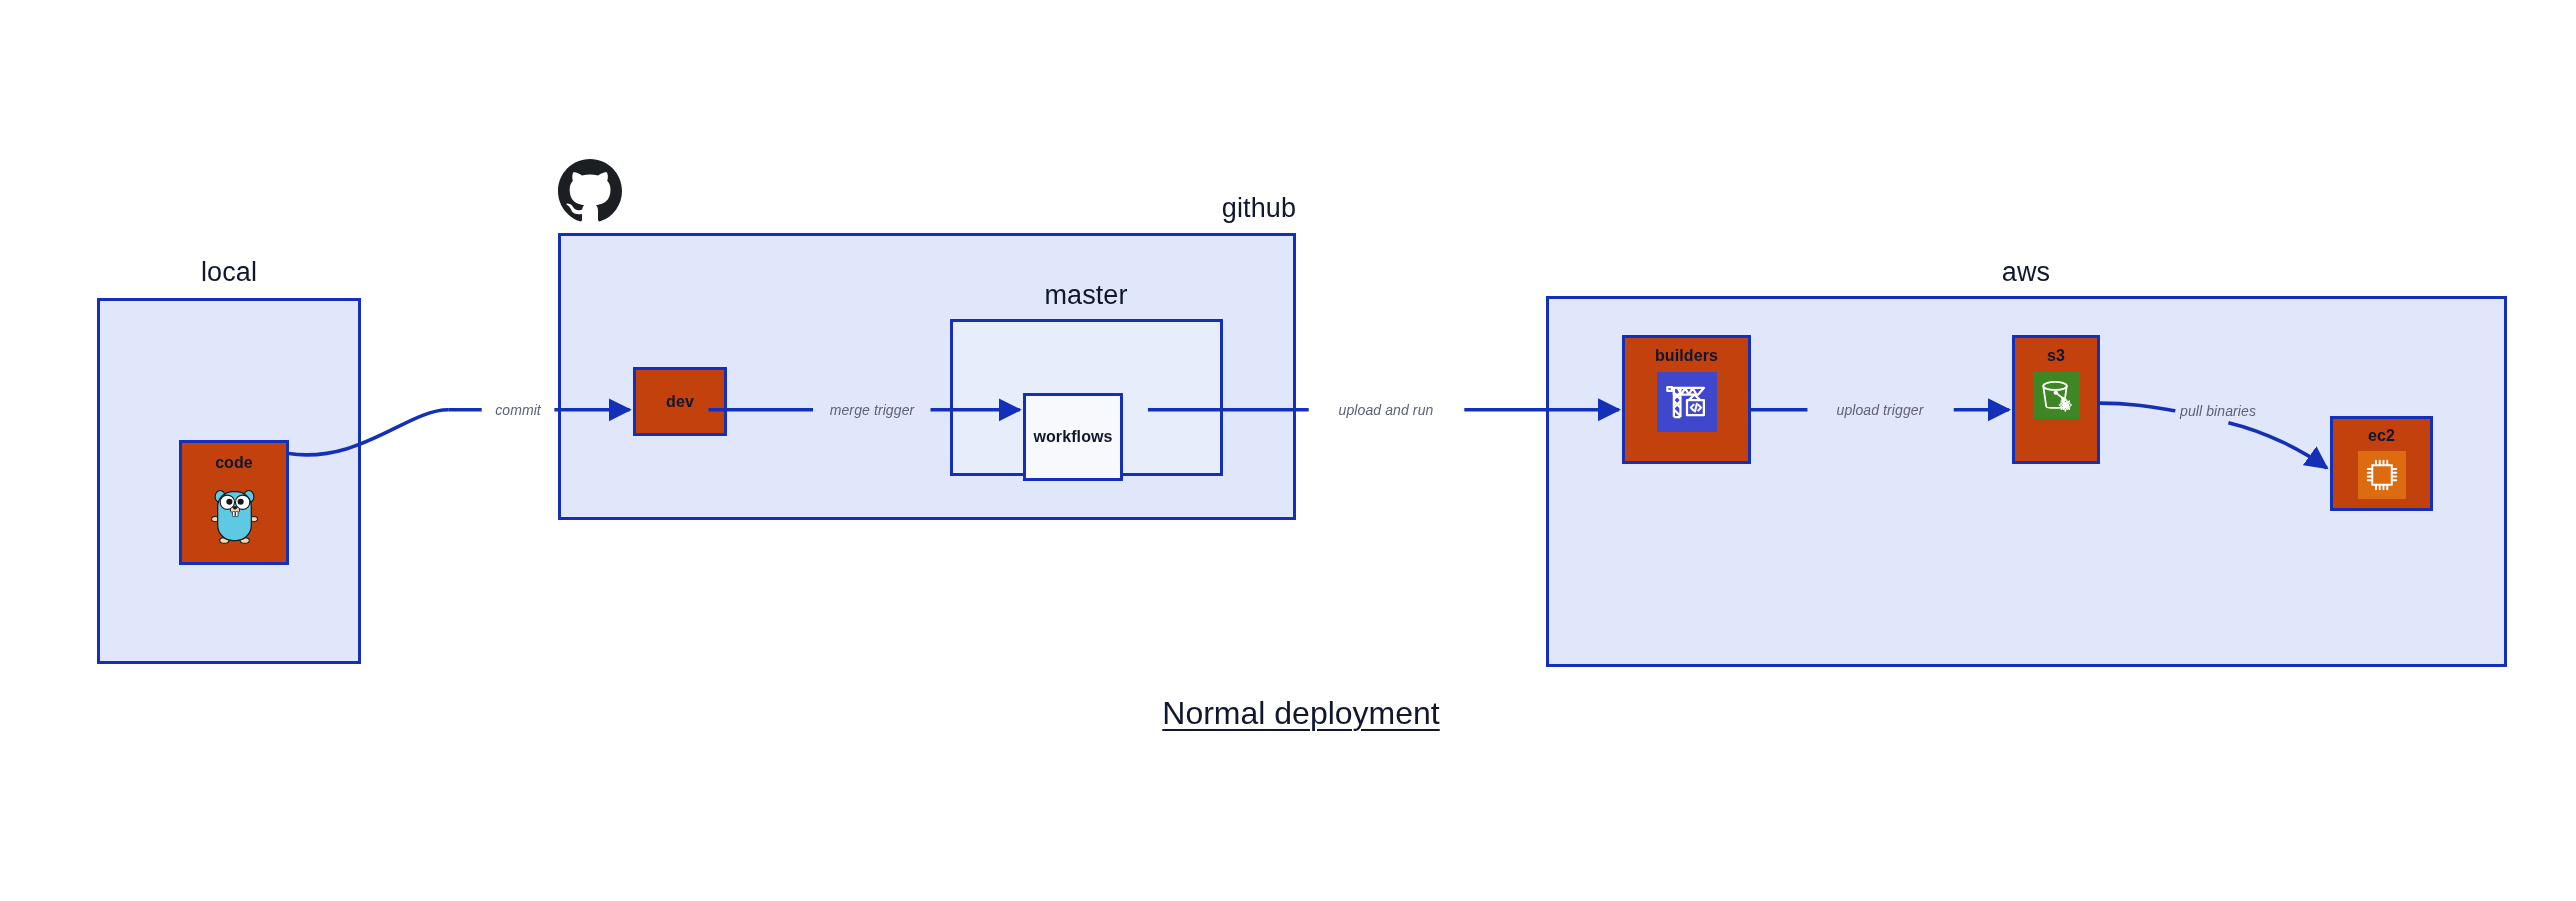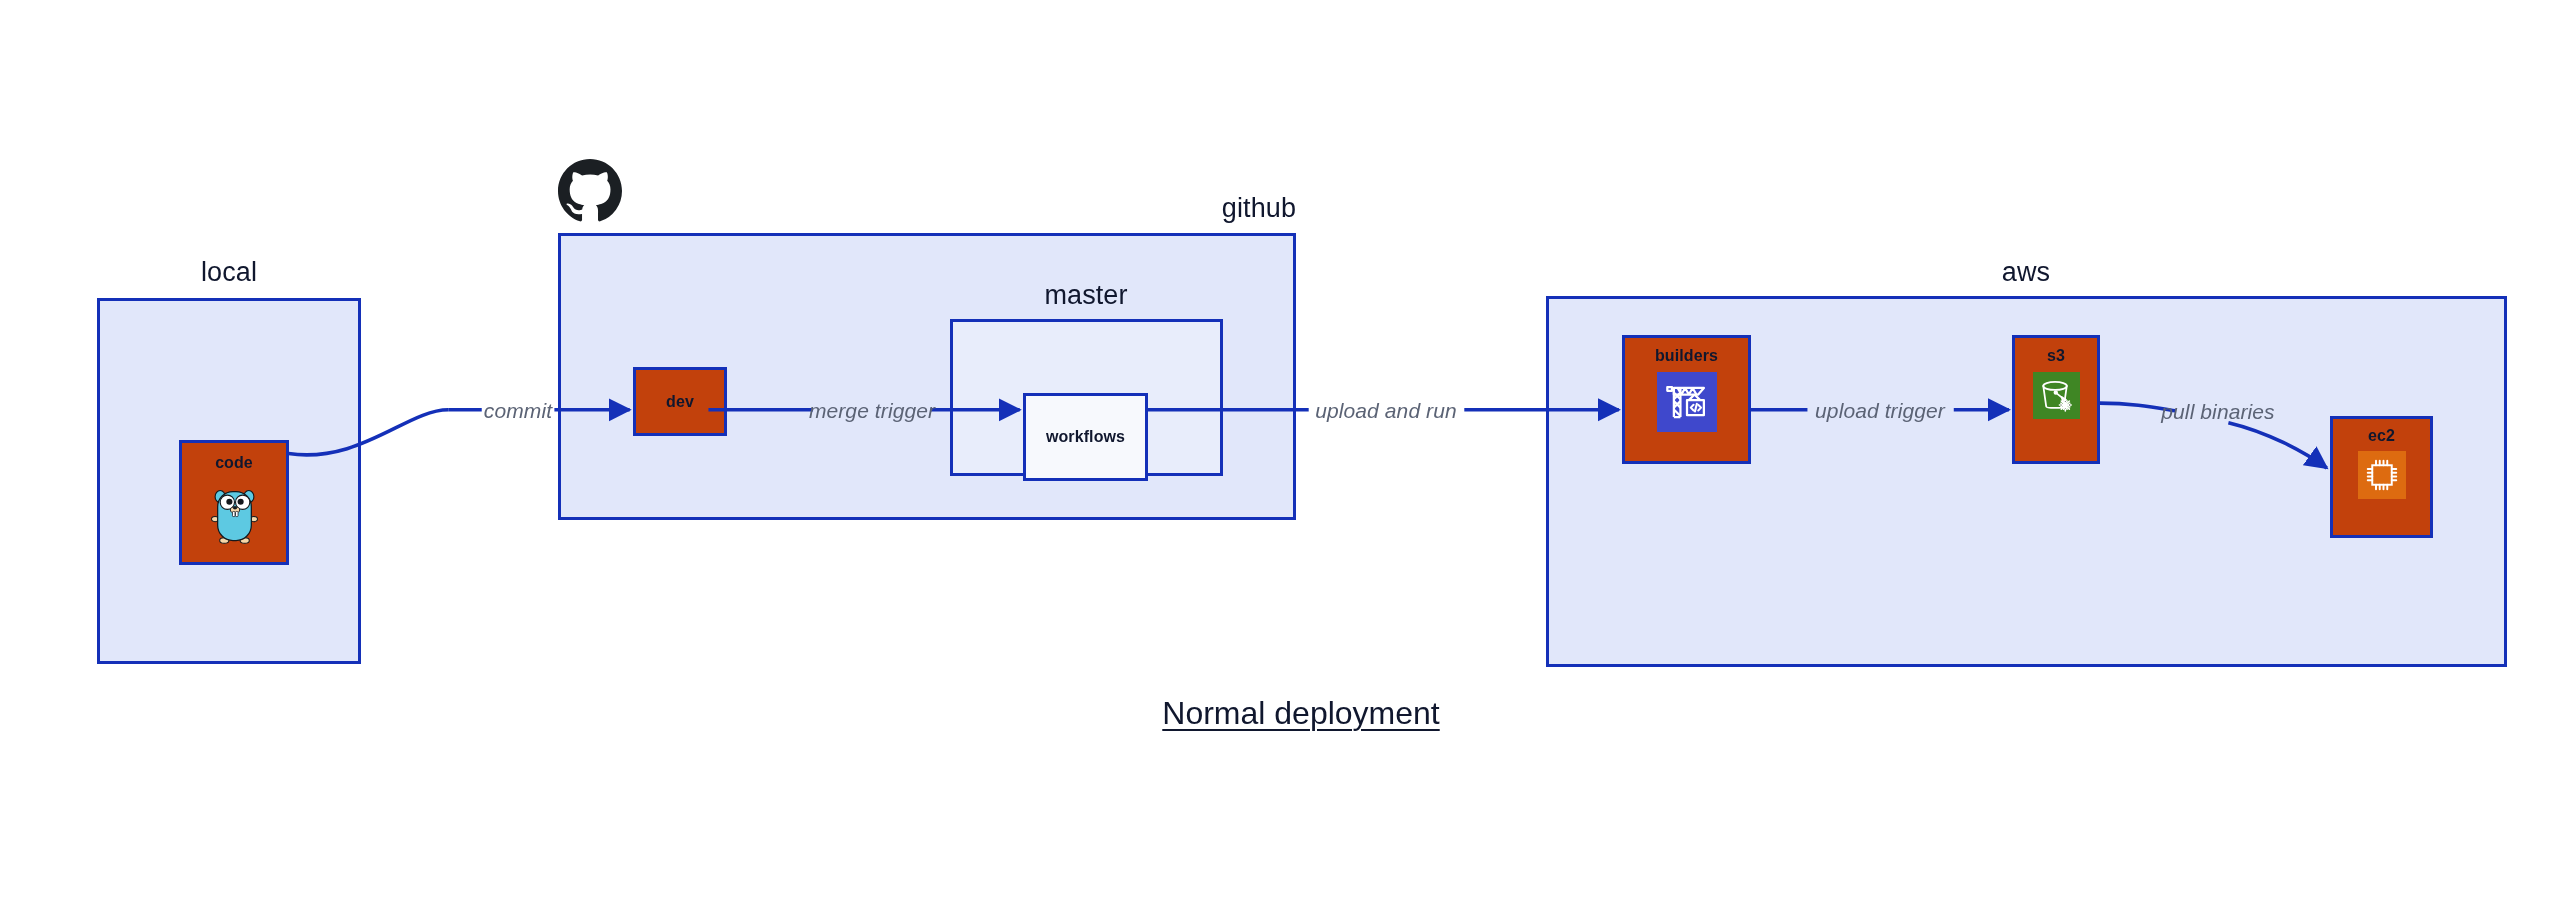--- a/index.html
+++ b/index.html
@@ -65,21 +65,21 @@
     white-space: nowrap;
     letter-spacing: 0.1px;
   }
 
   .node-icon { display: block; }
 
   
   .edge-label {
     position: absolute;
     color: #5B6375;
-    font-size: 21px;
+    font-size: 14px;
     font-style: italic;
     font-weight: 400;
     line-height: 1;
     white-space: nowrap;
     background: transparent;
     transform: translate(-50%, -50%);
     letter-spacing: 0.1px;
   }
 
   
@@ -158,21 +158,21 @@
   <div class="group-label right" style="left:1296px; top:195px;">github</div>
   <div class="abs group-box" style="left:558px; top:233px; width:738px; height:287px;"></div>
 
   <div class="abs node-box" style="left:633px; top:367px; width:94px; height:69px; justify-content:center;">
     <div class="node-label">dev</div>
   </div>
 
   <div class="group-label center" style="left:1086px; top:282px;">master</div>
   <div class="abs group-box nested" style="left:950px; top:319px; width:273px; height:157px;"></div>
 
-  <div class="abs node-box plain" style="left:1023px; top:393px; width:125px; height:88px;">
+  <div class="abs node-box plain" style="left:1023px; top:393px; width:100px; height:88px;">
     <div class="node-label">workflows</div>
   </div>
 
   <div class="group-label center" style="left:2026px; top:259px;">aws</div>
   <div class="abs group-box" style="left:1546px; top:296px; width:961px; height:371px;"></div>
 
   <div class="abs node-box" style="left:1622px; top:335px; width:129px; height:129px; padding-top:10.3px;">
     <div class="node-label">builders</div>
     <span class="node-icon" style="margin-top:8.2px;">
       <svg width="60" height="60" viewBox="0 0 64 64" xmlns="http://www.w3.org/2000/svg">
@@ -215,21 +215,21 @@
         <g stroke="#FFFFFF" stroke-width="2.2" stroke-linecap="round">
 
           <path d="M44 37 L44 53 M36 45 L52 45 M38.5 39.5 L49.5 50.5 M49.5 39.5 L38.5 50.5"></path>
           <path d="M41.5 39.5 L44 42 L46.5 39.5 M41.5 50.5 L44 48 L46.5 50.5"></path>
           <path d="M38 42.5 L40.5 45 L38 47.5 M50 42.5 L47.5 45 L50 47.5"></path>
         </g>
       </svg>
     </span>
   </div>
 
-  <div class="abs node-box" style="left:2330px; top:416px; width:103px; height:122px; padding-top:9.3px;">
+  <div class="abs node-box" style="left:2330px; top:416px; width:103px; height:95px; padding-top:9.3px;">
     <div class="node-label">ec2</div>
     <span class="node-icon" style="margin-top:7.2px;">
       <svg width="48" height="48" viewBox="0 0 64 64" xmlns="http://www.w3.org/2000/svg">
         <rect width="64" height="64" fill="#DD6B10"></rect>
         <g fill="none" stroke="#FFFFFF" stroke-width="2.6" stroke-linecap="round">
           <rect x="19" y="19" width="26" height="26"></rect>
 
           <path d="M24 19 L24 13 M29 19 L29 13 M34 19 L34 13 M39 19 L39 13"></path>
 
           <path d="M24 45 L24 51 M29 45 L29 51 M34 45 L34 51 M39 45 L39 51"></path>

